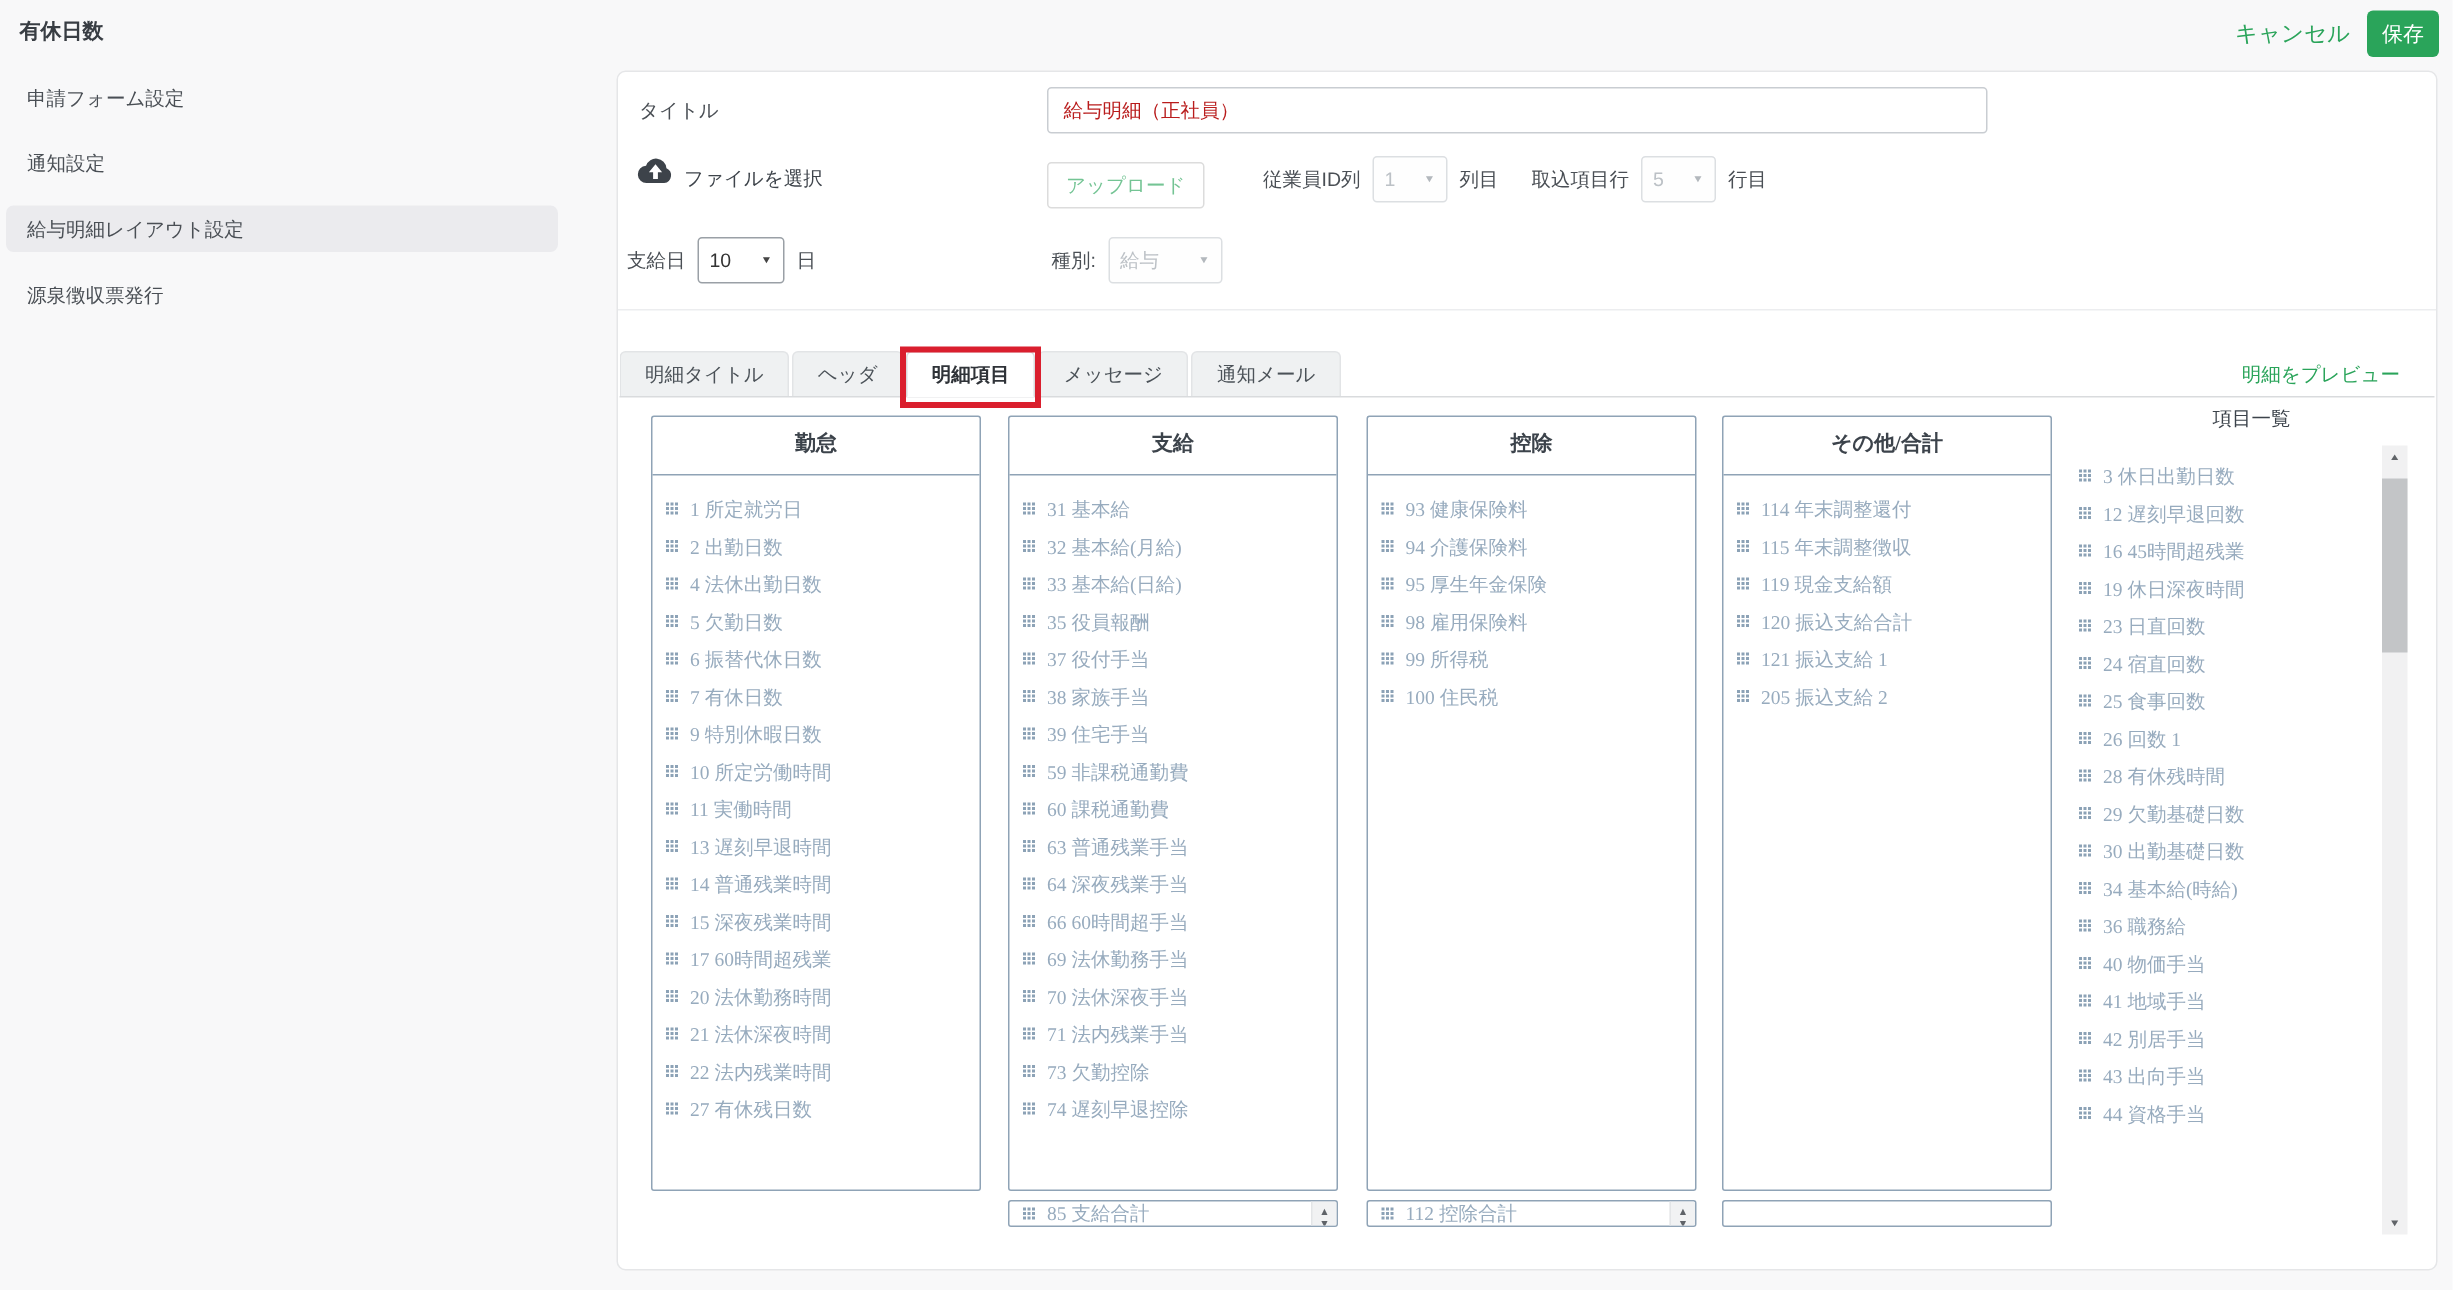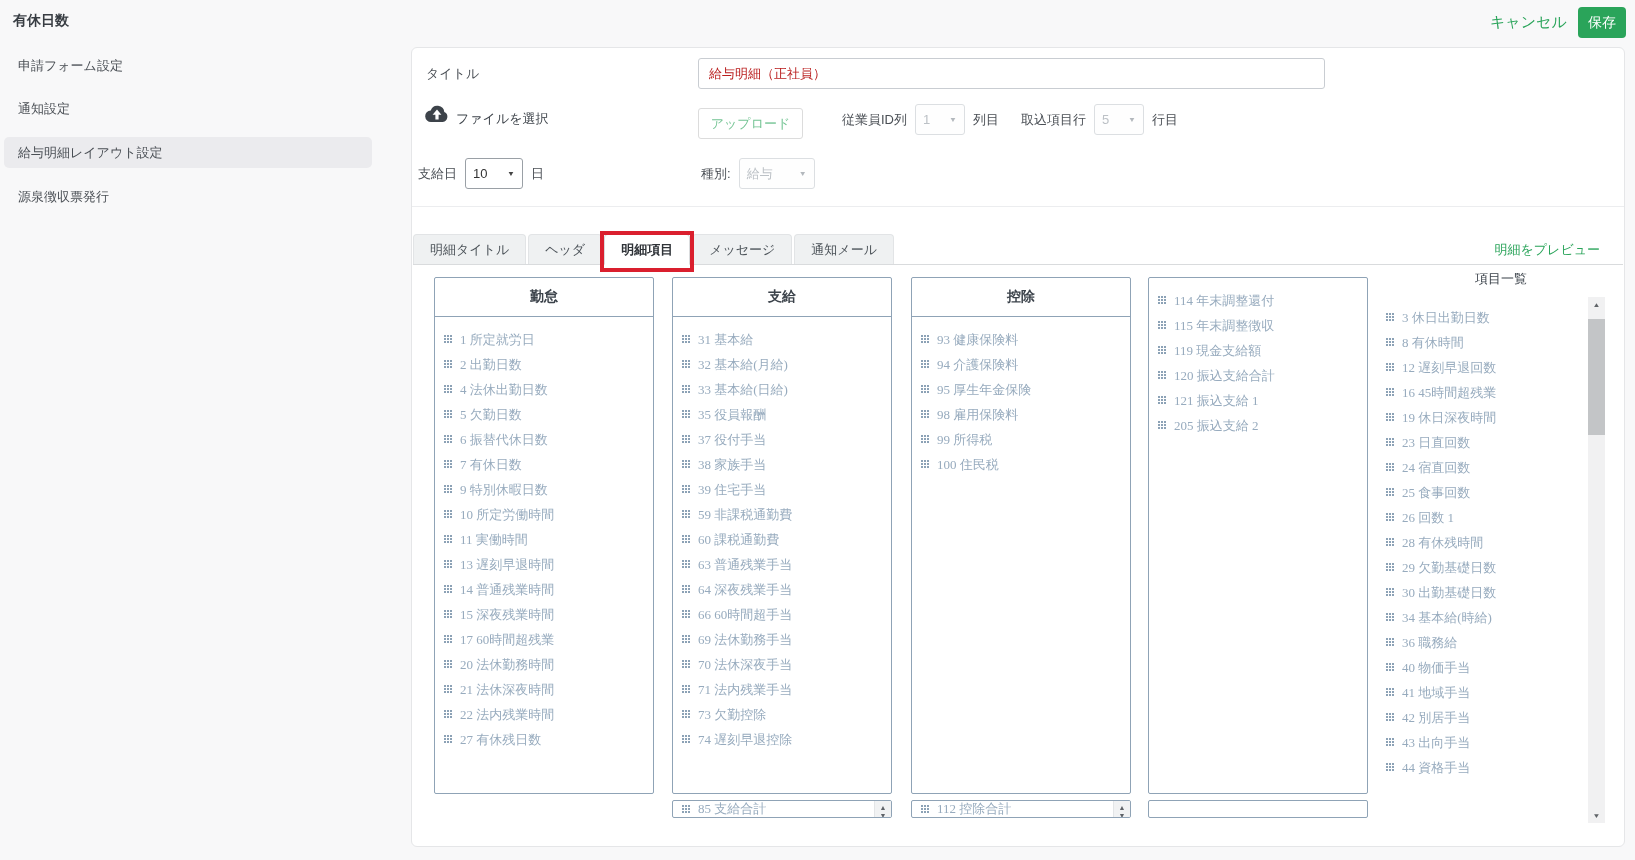--- a/index.html
+++ b/index.html
@@ -152,24 +152,20 @@
   <div class="board" id="board">
     <div class="palette">
       <div class="palette-title">項目一覧</div>
       <div id="palette-list">
           <div class="ditem">
             <span class="handle"></span>
             <span>3 休日出勤日数</span>
           </div>
           <div class="ditem">
             <span class="handle"></span>
-            <span>8 有休時間</span>
-          </div>
-          <div class="ditem">
-            <span class="handle"></span>
             <span>12 遅刻早退回数</span>
           </div>
           <div class="ditem">
             <span class="handle"></span>
             <span>16 45時間超残業</span>
           </div>
           <div class="ditem">
             <span class="handle"></span>
             <span>19 休日深夜時間</span>
           </div>
@@ -432,20 +428,21 @@
             <span>112 控除合計</span>
           </div>
           <div class="spinner">
             <span>▲</span>
             <span>▼</span>
           </div>
         </div>
       </div>
       <div class="col" style="left: 736px;">
         <div class="col-main">
+          <div class="col-header">その他/合計</div>
           <div class="col-list">
             <div class="ditem">
               <span class="handle"></span>
               <span>114 年末調整還付</span>
             </div>
             <div class="ditem">
               <span class="handle"></span>
               <span>115 年末調整徴収</span>
             </div>
             <div class="ditem">

